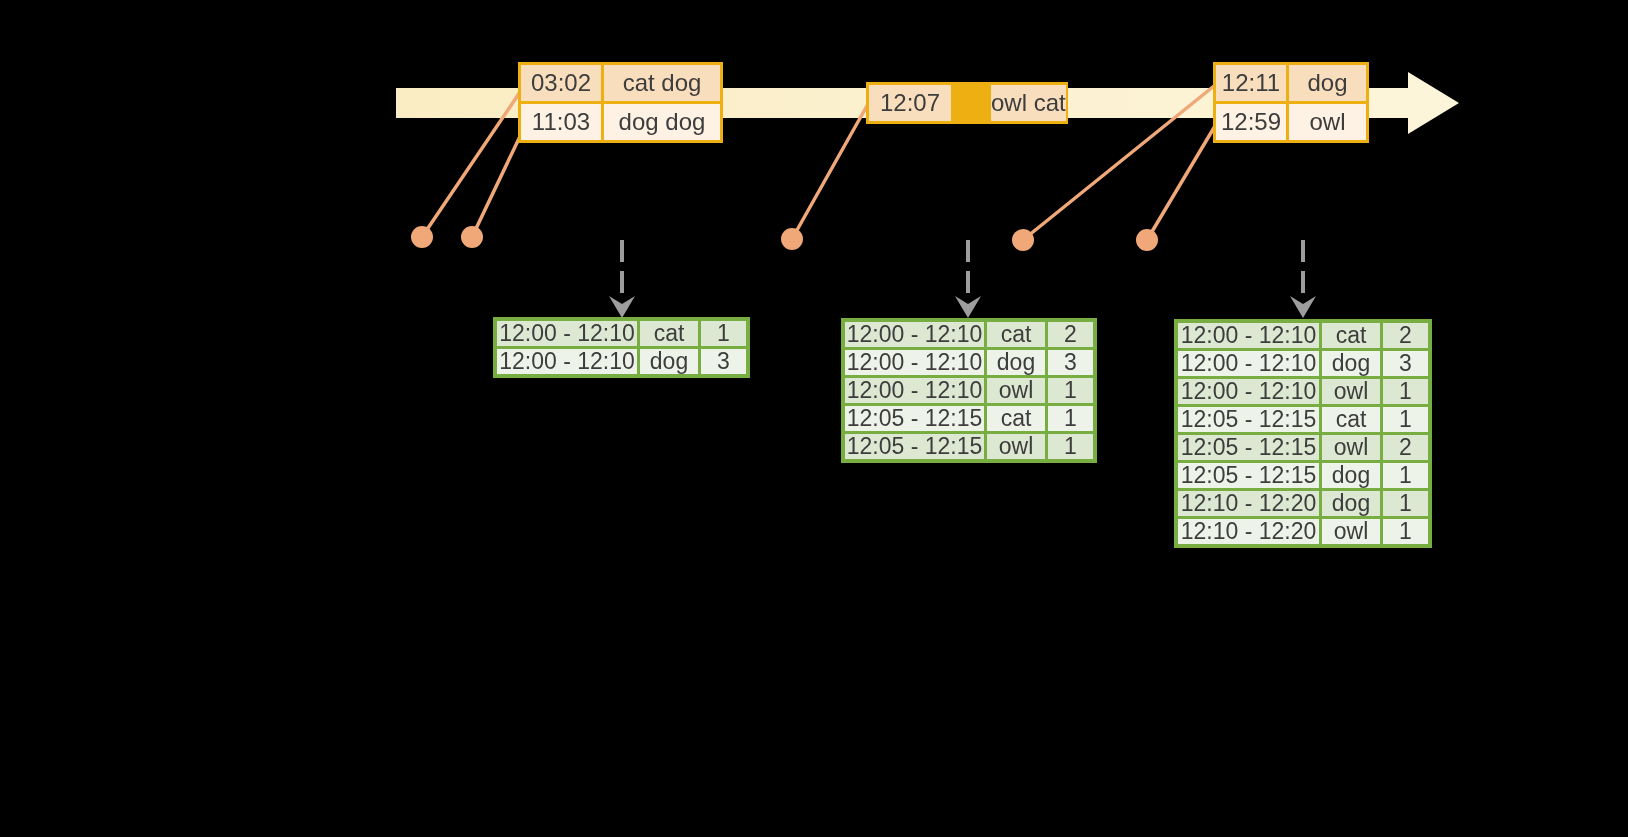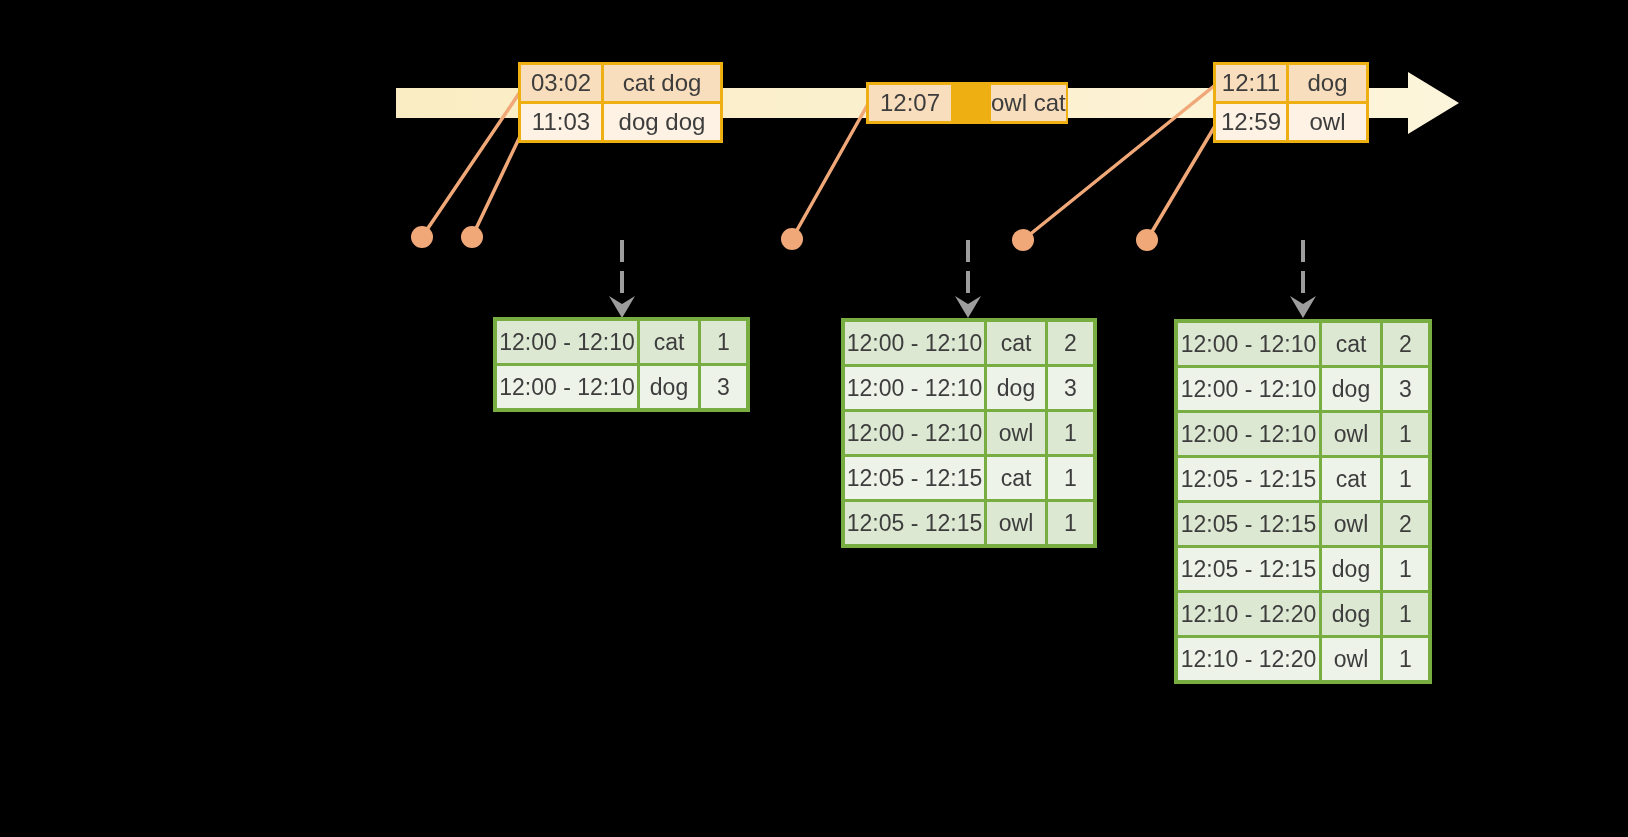--- a/index.html
+++ b/index.html
@@ -20,21 +20,21 @@
   .trow { display: grid; gap: 3px; }
   .et1 .trow { grid-template-columns: 80px 1fr; }
   .et2 .trow { grid-template-columns: 82px 1fr; gap: 40px; }
   .et3 .trow { grid-template-columns: 70px 1fr; }
   .rtable .trow { grid-template-columns: 1fr 58px 45px; }
   .tcell {
     display: flex; align-items: center; justify-content: center;
     color: var(--text); white-space: nowrap;
   }
   .etable .tcell { height: 36px; font-size: 24px; }
-  .rtable .tcell { height: 42px; font-size: 23px; }
+  .rtable .tcell { height: 25px; font-size: 23px; }
   .etable .trow:nth-child(odd) .tcell { background: var(--event-row-dark); }
   .etable .trow:nth-child(even) .tcell { background: var(--event-row-light); }
   .et2 .trow .tcell { background: var(--event-row-mid); }
   .rtable .trow:nth-child(odd) .tcell { background: var(--result-row-dark); }
   .rtable .trow:nth-child(even) .tcell { background: var(--result-row-light); }
 
   #et1 { left: 518px; top: 62px;  width: 205px; }
   #et2 { left: 866px; top: 82px;  width: 202px; }
   #et3 { left: 1213px; top: 62px; width: 156px; }
   #rt1 { left: 493px;  top: 317px; width: 257px; }

